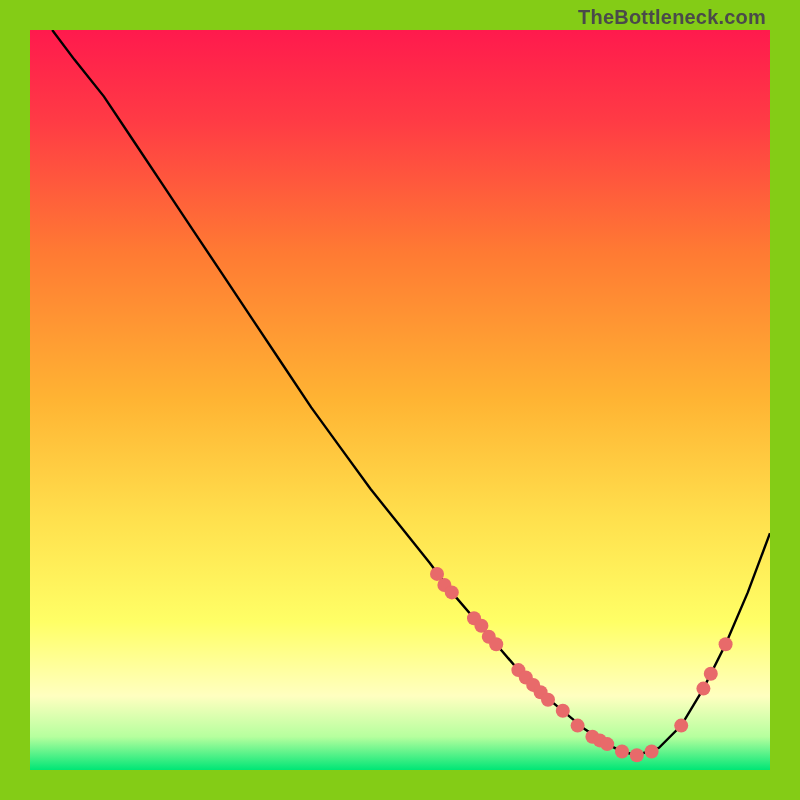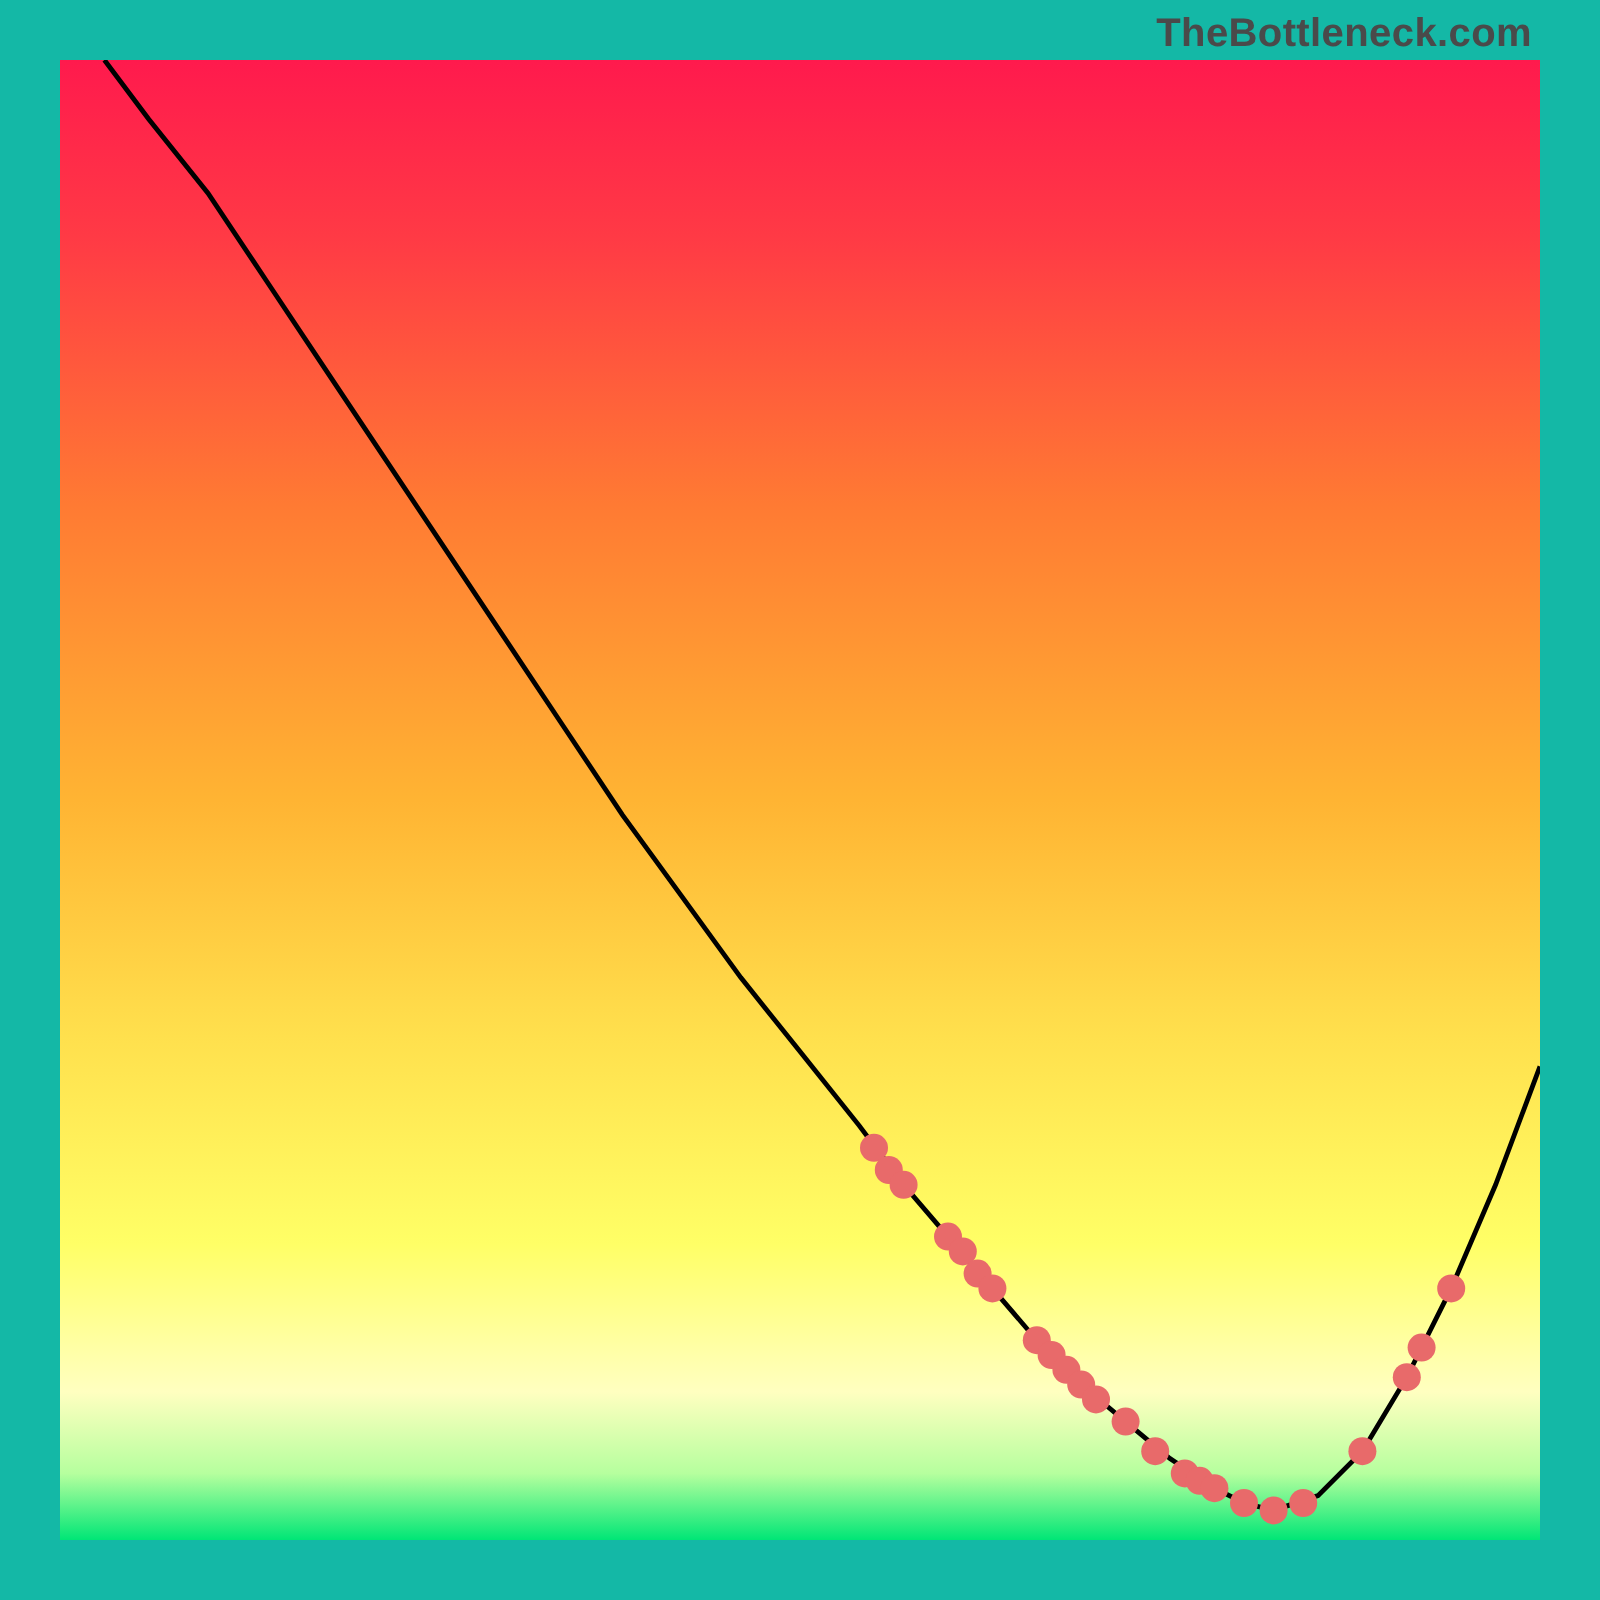--- a/index.html
+++ b/index.html
@@ -1,21 +1,21 @@
 <!DOCTYPE html>
 <html><head>
 <meta charset="utf-8">
 <style>
   * { margin: 0; padding: 0; box-sizing: border-box; }
   html, body { width: 800px; height: 800px; overflow: hidden; background: #000; }
   .frame {
     position: relative;
     width: 800px;
     height: 800px;
-    background: #14b8a6;
+    background: #84cc16;
   }
   .plot-area {
     position: absolute;
     left: 30px;
     top: 30px;
     width: 740px;
     height: 740px;
   }
   .gradient-bg {
     position: absolute;

